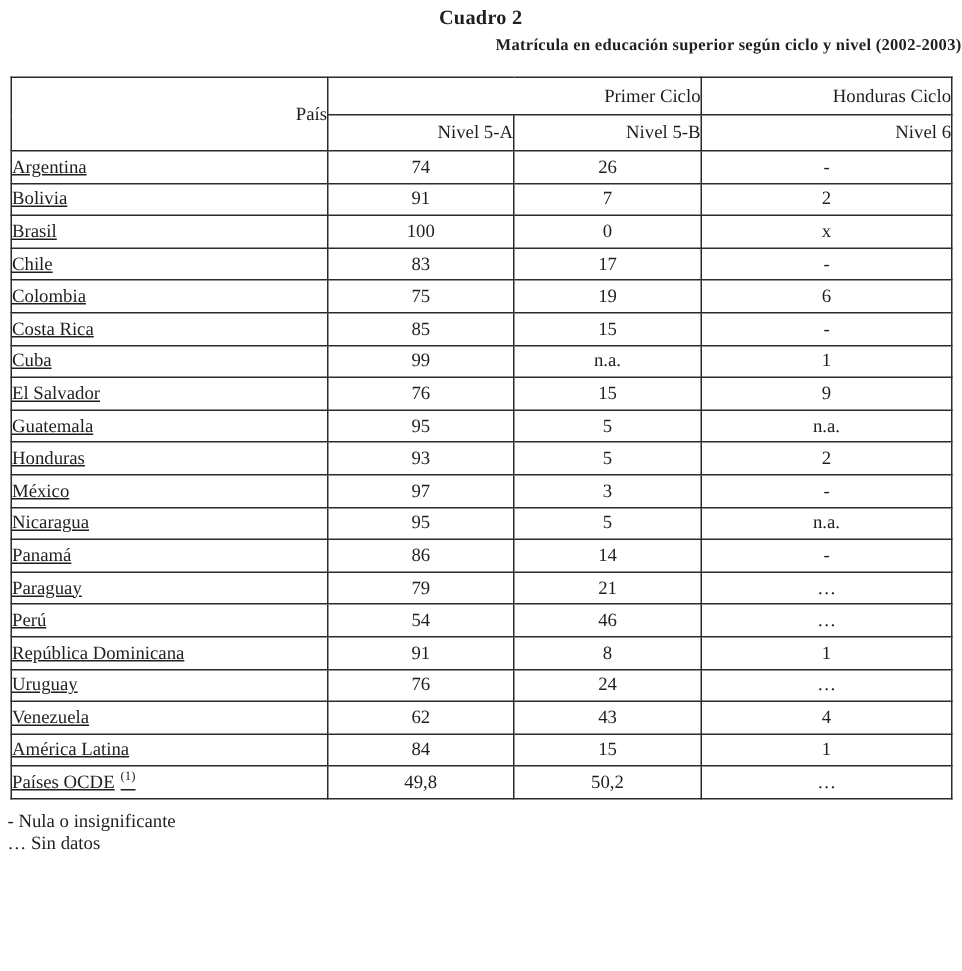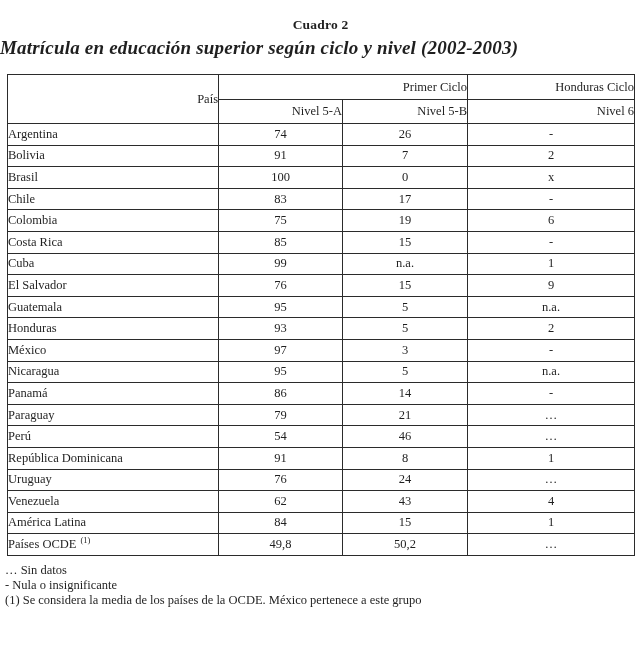--- a/index.html
+++ b/index.html
@@ -14,30 +14,29 @@
   }
   .page {
     position: relative;
     width: 641px;
     height: 647px;
   }
   .title {
     text-align: center;
     font-weight: bold;
     font-size: 13.5px;
-    padding-top: 17px;
+    padding-top: 4px;
     letter-spacing: 0.2px;
   }
   .subtitle {
-    text-align: left;
+    text-align: right;
     font-weight: bold;
-    font-size: 19px;
+    font-size: 11px;
     margin-top: 4px;
     letter-spacing: 0.2px;
-    font-style: italic;
   }
   table.data-table {
     border-collapse: collapse;
     table-layout: fixed;
     width: 627px;
     margin: 15px 0 0 7px;
   }
   table.data-table th,
   table.data-table td {
     border: 1px solid #2b2b2b;
@@ -55,20 +54,21 @@
   tr.hdr-row-1 { height: 25px; }
   tr.hdr-row-2 { height: 24px; }
   tbody tr { height: 21.6px; }
   col.c-pais { width: 211px; }
   col.c-5a  { width: 124px; }
   col.c-5b  { width: 125px; }
   col.c-n6  { width: 167px; }
   td.col-pais {
     text-align: left;
     padding-left: 10px;
+    text-decoration: underline;
   }
   td.col-num {
     text-align: center;
   }
   sup.note-ref {
     font-size: 8.5px;
     vertical-align: super;
     line-height: 0;
     margin-left: 4px;
   }
@@ -227,18 +227,17 @@
         <tr>
           <td class="col-pais">Países OCDE<sup class="note-ref">(1)</sup></td>
           <td class="col-num">49,8</td>
           <td class="col-num">50,2</td>
           <td class="col-num">…</td>
         </tr>
       </tbody>
   </table>
 
   <div class="footnotes">
+      <div class="footnote-line">- Nula o insignificante</div>
       <div class="footnote-line">… Sin datos</div>
-      <div class="footnote-line">- Nula o insignificante</div>
-      <div class="footnote-line">(1) Se considera la media de los países de la OCDE. México pertenece a este grupo</div>
     </div>
 
 </div>
 
 </body></html>

